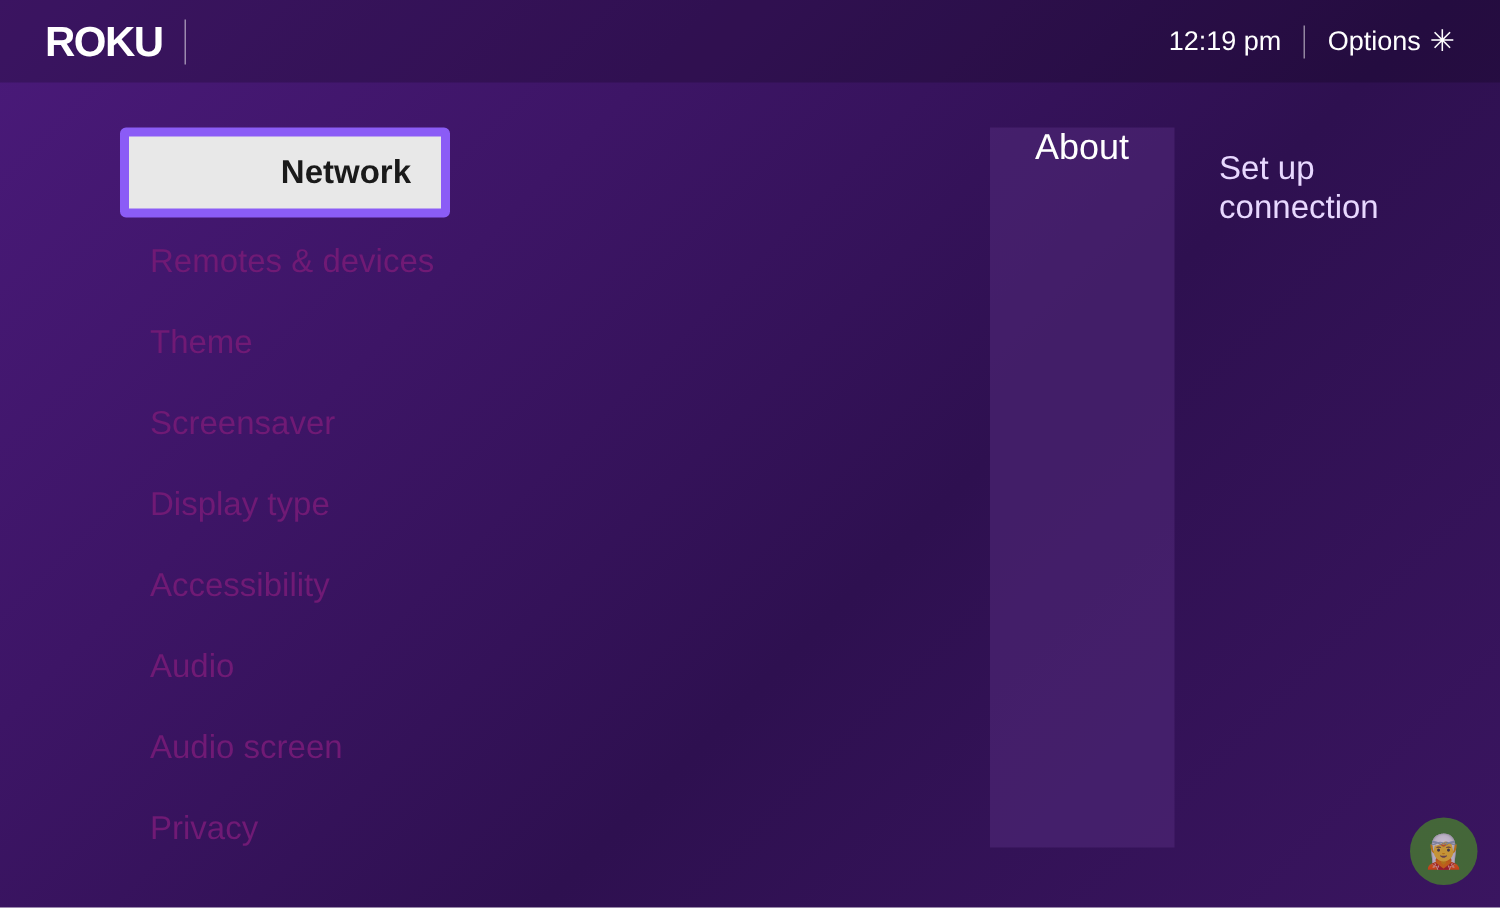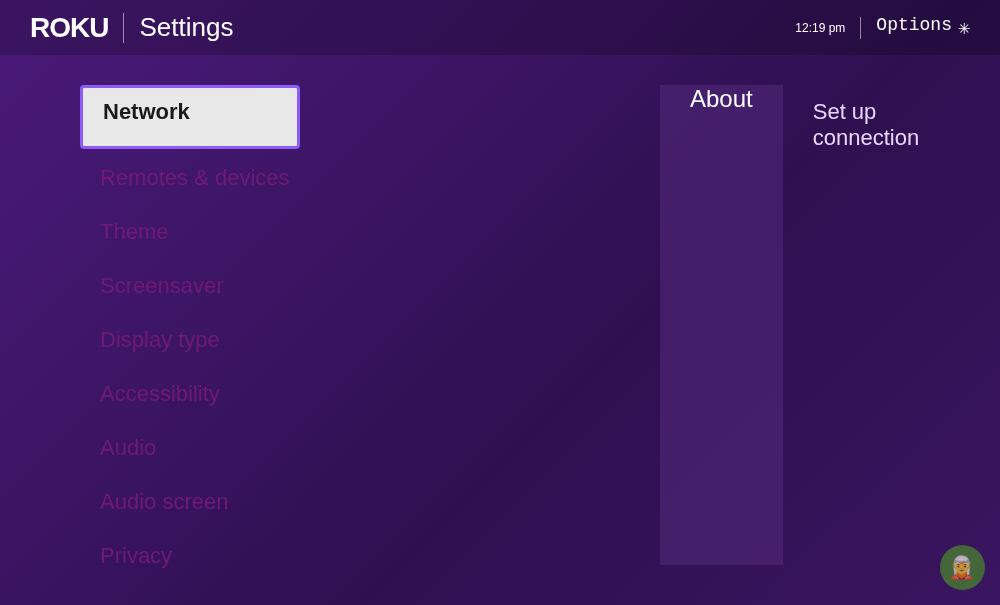--- a/index.html
+++ b/index.html
@@ -54,35 +54,35 @@
 
     .header-right {
       display: flex;
       align-items: center;
       gap: 15px;
       font-size: 18px;
       color: #ffffff;
     }
 
     .header-time {
-      font-size: 12px;
+      font-size: 18px;
     }
 
     .header-divider-right {
       width: 1px;
       height: 22px;
       background: rgba(255,255,255,0.5);
     }
 
     .header-options {
       display: flex;
+      align-items: center;
       gap: 6px;
       font-size: 18px;
       cursor: pointer;
-      font-family: Liberation Mono, monospace;
     }
 
     .asterisk-icon {
       font-size: 20px;
     }
 
     
     .main-content {
       display: flex;
       padding: 30px 0;
@@ -103,25 +103,26 @@
       font-size: 22px;
       font-weight: 400;
       color: #701a75;
       cursor: pointer;
       position: relative;
     }
 
     .menu-item.selected {
       color: #1a1a1a;
       background: #e8e8e8;
-      border: 3px solid #8b5cf6;
+      border: 6px solid #8b5cf6;
       border-radius: 4px;
-      padding: 11px 20px 21px 20px;
+      padding: 11px 20px 11px 20px;
       margin-bottom: 2px;
       width: 220px;
+      text-align: right;
     }
 
     .menu-item.selected .item-label {
       color: #1a1a1a;
       font-weight: 600;
     }
 
     .menu-item:not(.selected) {
       padding-left: 20px;
     }
@@ -175,21 +176,20 @@
       font-size: 22px;
     }
   </style>
 </head>
 <body>
 
 <div class="header">
   <div class="header-left">
     <span class="roku-logo">ROKU</span>
     <div class="header-divider"></div>
-    <span class="header-title">Settings</span>
   </div>
   <div class="header-right">
     <span class="header-time">12:19  pm</span>
     <div class="header-divider-right"></div>
     <div class="header-options">
       <span>Options</span>
       <span class="asterisk-icon">✳</span>
     </div>
   </div>
 </div>

